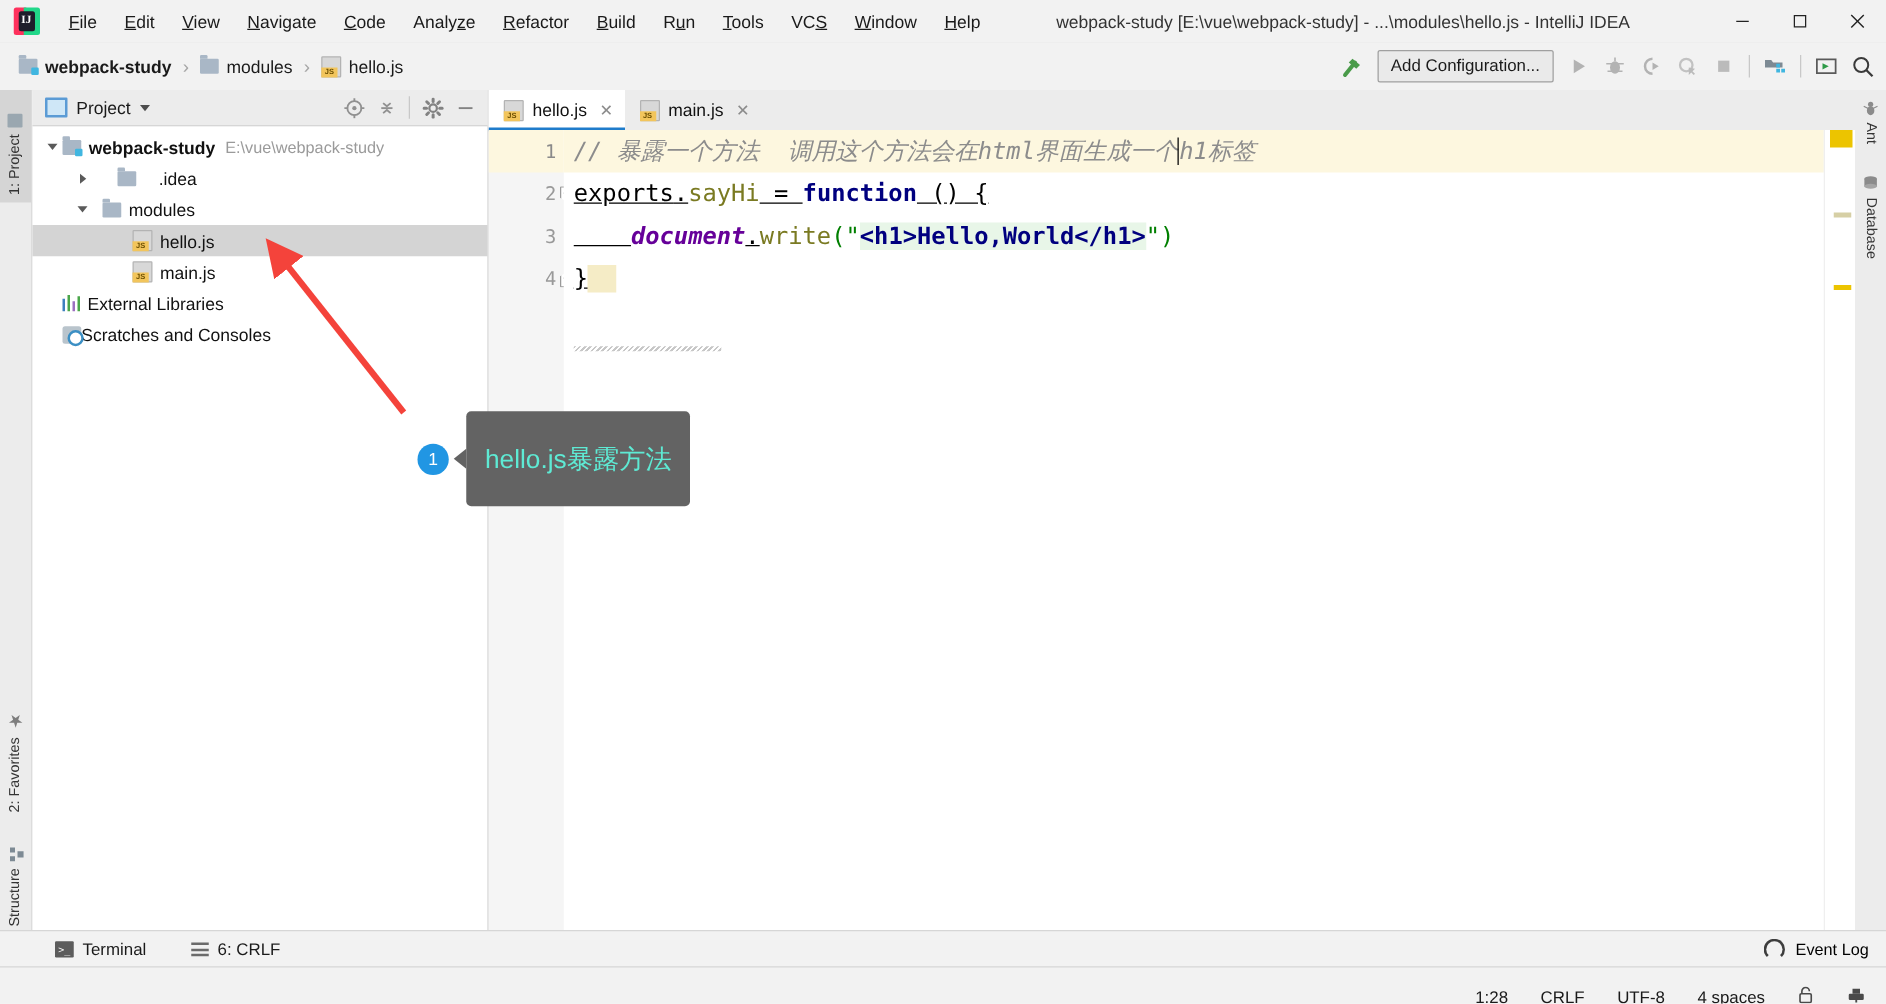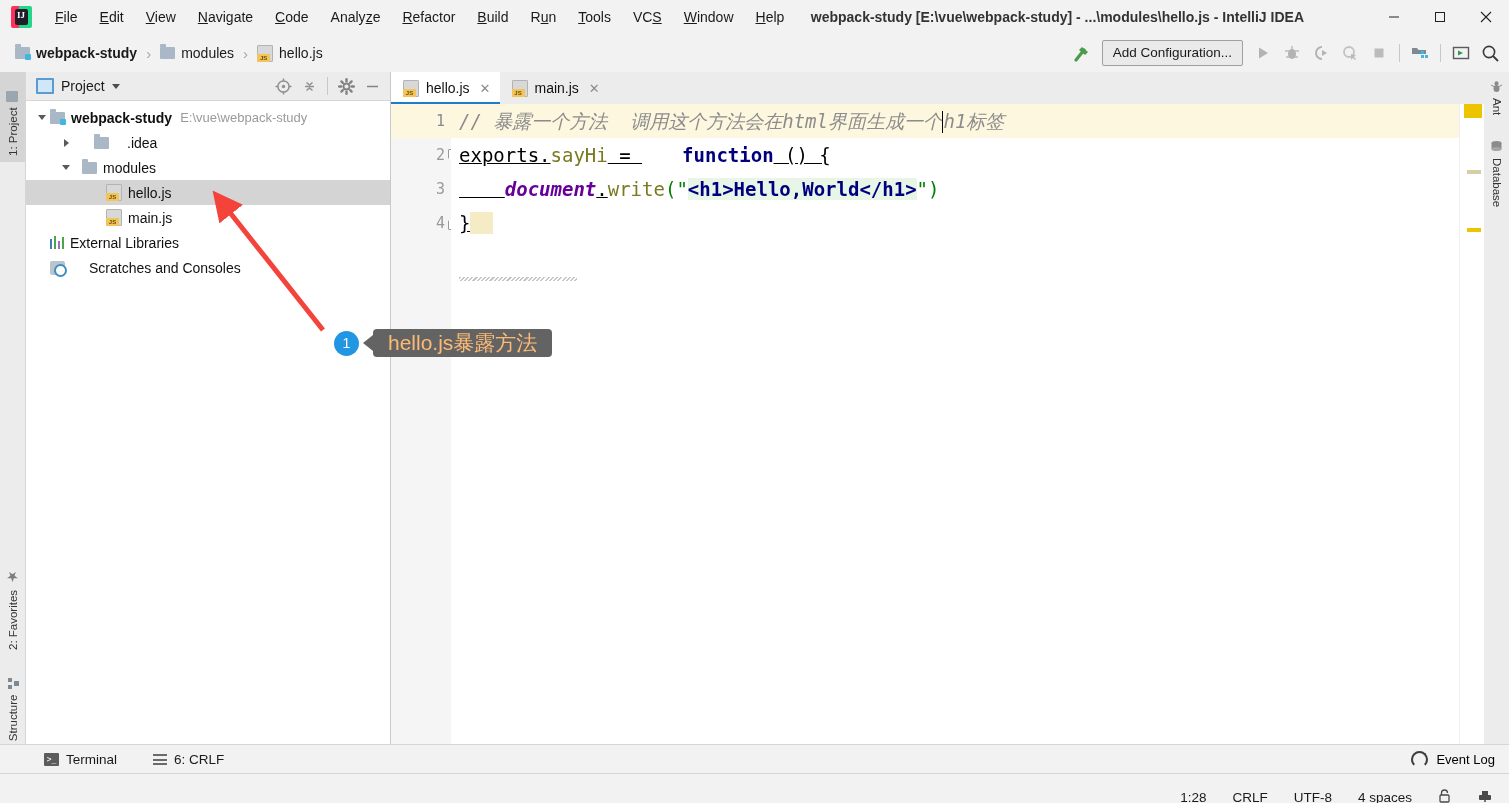--- a/index.html
+++ b/index.html
@@ -90,21 +90,21 @@
   .etab .x{color:#8c8c8c;font-size:13px;margin-left:3px;}
   .gutter{position:absolute;left:0;top:32px;width:72px;height:655px;background:#f5f5f5;border-right:1px solid #eaeaea;}
   .gline{height:34px;line-height:34px;text-align:right;padding-right:18px;color:#999;
          font-family:"DejaVu Sans Mono",monospace;font-size:15px;}
   .gline.cur{background:#fdf7df;color:#8a8a8a;}
   .codearea{position:absolute;left:60px;top:32px;right:24px;height:655px;background:#fff;
             font-family:"DejaVu Sans Mono",monospace;font-size:19px;}
   .cline{height:34px;line-height:34px;white-space:pre;padding-left:8px;}
   .cline.cur{background:#fdf7df;}
   .c-comment{color:#8c8c8c;font-style:italic;}
-  .c-kw{color:#00007f;font-weight:bold;margin-left:40px;}
+  .c-kw{color:#00007f;font-weight:bold;}
   .c-fn{color:#7a7a22;}
   .c-glob{color:#660099;font-style:italic;font-weight:bold;}
   .c-meth{color:#7a7a22;}
   .c-str{color:#007f00;}
   .c-html{background:#e8f6e8;color:#00007f;font-weight:bold;}
   .c-plain{color:#000;text-decoration:underline;}
   .fold{position:absolute;left:57px;width:13px;height:13px;}
   .fold .ln{position:absolute;left:6px;top:12px;width:1px;height:56px;background:#c7c7c7;}
   .foldbox{width:11px;height:11px;border:1px solid #9a9a9a;background:#fff;position:relative;}
   .foldbox.top{border-radius:1px;clip-path:polygon(0 0,100% 0,100% 70%,50% 100%,0 70%);}
@@ -136,21 +136,21 @@
   .watermark{position:absolute;right:14px;bottom:26px;font-size:16px;color:#d6d6d6;
              letter-spacing:.2px;white-space:nowrap;pointer-events:none;}
 
   
   .anno-arrow{position:absolute;left:190px;top:180px;width:185px;height:190px;pointer-events:none;}
   .callout{position:absolute;left:334px;top:329px;display:flex;align-items:center;pointer-events:none;}
   .cal-num{width:25px;height:25px;border-radius:50%;background:#2196e3;color:#fff;font-size:14px;
            display:flex;align-items:center;justify-content:center;font-weight:500;}
   .cal-tip{width:0;height:0;border-top:8px solid transparent;border-bottom:8px solid transparent;
            border-right:10px solid #636363;margin-left:4px;}
-  .cal-box{background:#636363;color:#fdba74;font-size:21px;padding:0 15px;border-radius:4px;white-space:nowrap;}
+  .cal-box{background:#636363;color:#5eead4;font-size:21px;padding:24px 15px;border-radius:4px;white-space:nowrap;}
 </style>
 </head>
 <body>
 
 <div class="app">
 
   <div class="titlebar">
     <div class="logo">
       <div class="lg-a"></div>
         <div class="lg-b"></div>
@@ -165,21 +165,21 @@
       <div class="menu-item"><u>C</u>ode</div>
       <div class="menu-item">Analy<u>z</u>e</div>
       <div class="menu-item"><u>R</u>efactor</div>
       <div class="menu-item"><u>B</u>uild</div>
       <div class="menu-item">R<u>u</u>n</div>
       <div class="menu-item"><u>T</u>ools</div>
       <div class="menu-item">VC<u>S</u></div>
       <div class="menu-item"><u>W</u>indow</div>
       <div class="menu-item"><u>H</u>elp</div>
     </div>
-    <div class="win-title" style="left:auto;right:205px;transform:none;font-weight:bold;">webpack-study [E:\vue\webpack-study] - ...\modules\hello.js - IntelliJ IDEA</div>
+    <div class="win-title" style="left:auto;right:205px;transform:none;">webpack-study [E:\vue\webpack-study] - ...\modules\hello.js - IntelliJ IDEA</div>
     <div class="win-btns">
       <div class="win-btn">
         <svg width="12" height="12" viewBox="0 0 12 12">
             <line x1="1" y1="6" x2="11" y2="6" stroke="#222" stroke-width="1"></line>
           </svg>
       </div>
       <div class="win-btn">
         <svg width="12" height="12" viewBox="0 0 12 12">
             <rect x="1.5" y="1.5" width="9" height="9" fill="none" stroke="#222" stroke-width="1"></rect>
           </svg>
@@ -410,21 +410,21 @@
           <span style="height:10px;background:#3f7fbf;"></span>
             <span style="height:13px;background:#4aa64a;"></span>
             <span style="height:8px;background:#9c6fc0;"></span>
             <span style="height:12px;background:#4aa64a;"></span>
         </span>
         <span class="tlabel">External Libraries</span>
       </div>
 
       <div class="trow" style="padding-left:24px;">
         <span class="ico-scr"></span>
-        <span class="tlabel" style="margin-left:24px;">Scratches and Consoles</span>
+        <span class="tlabel" style="margin-left:0;">Scratches and Consoles</span>
       </div>
 
     </div>
   </div>
 
   <div class="editor">
 
     <div class="tabbar">
       <div class="etab active">
         <span class="ico-js"></span>

